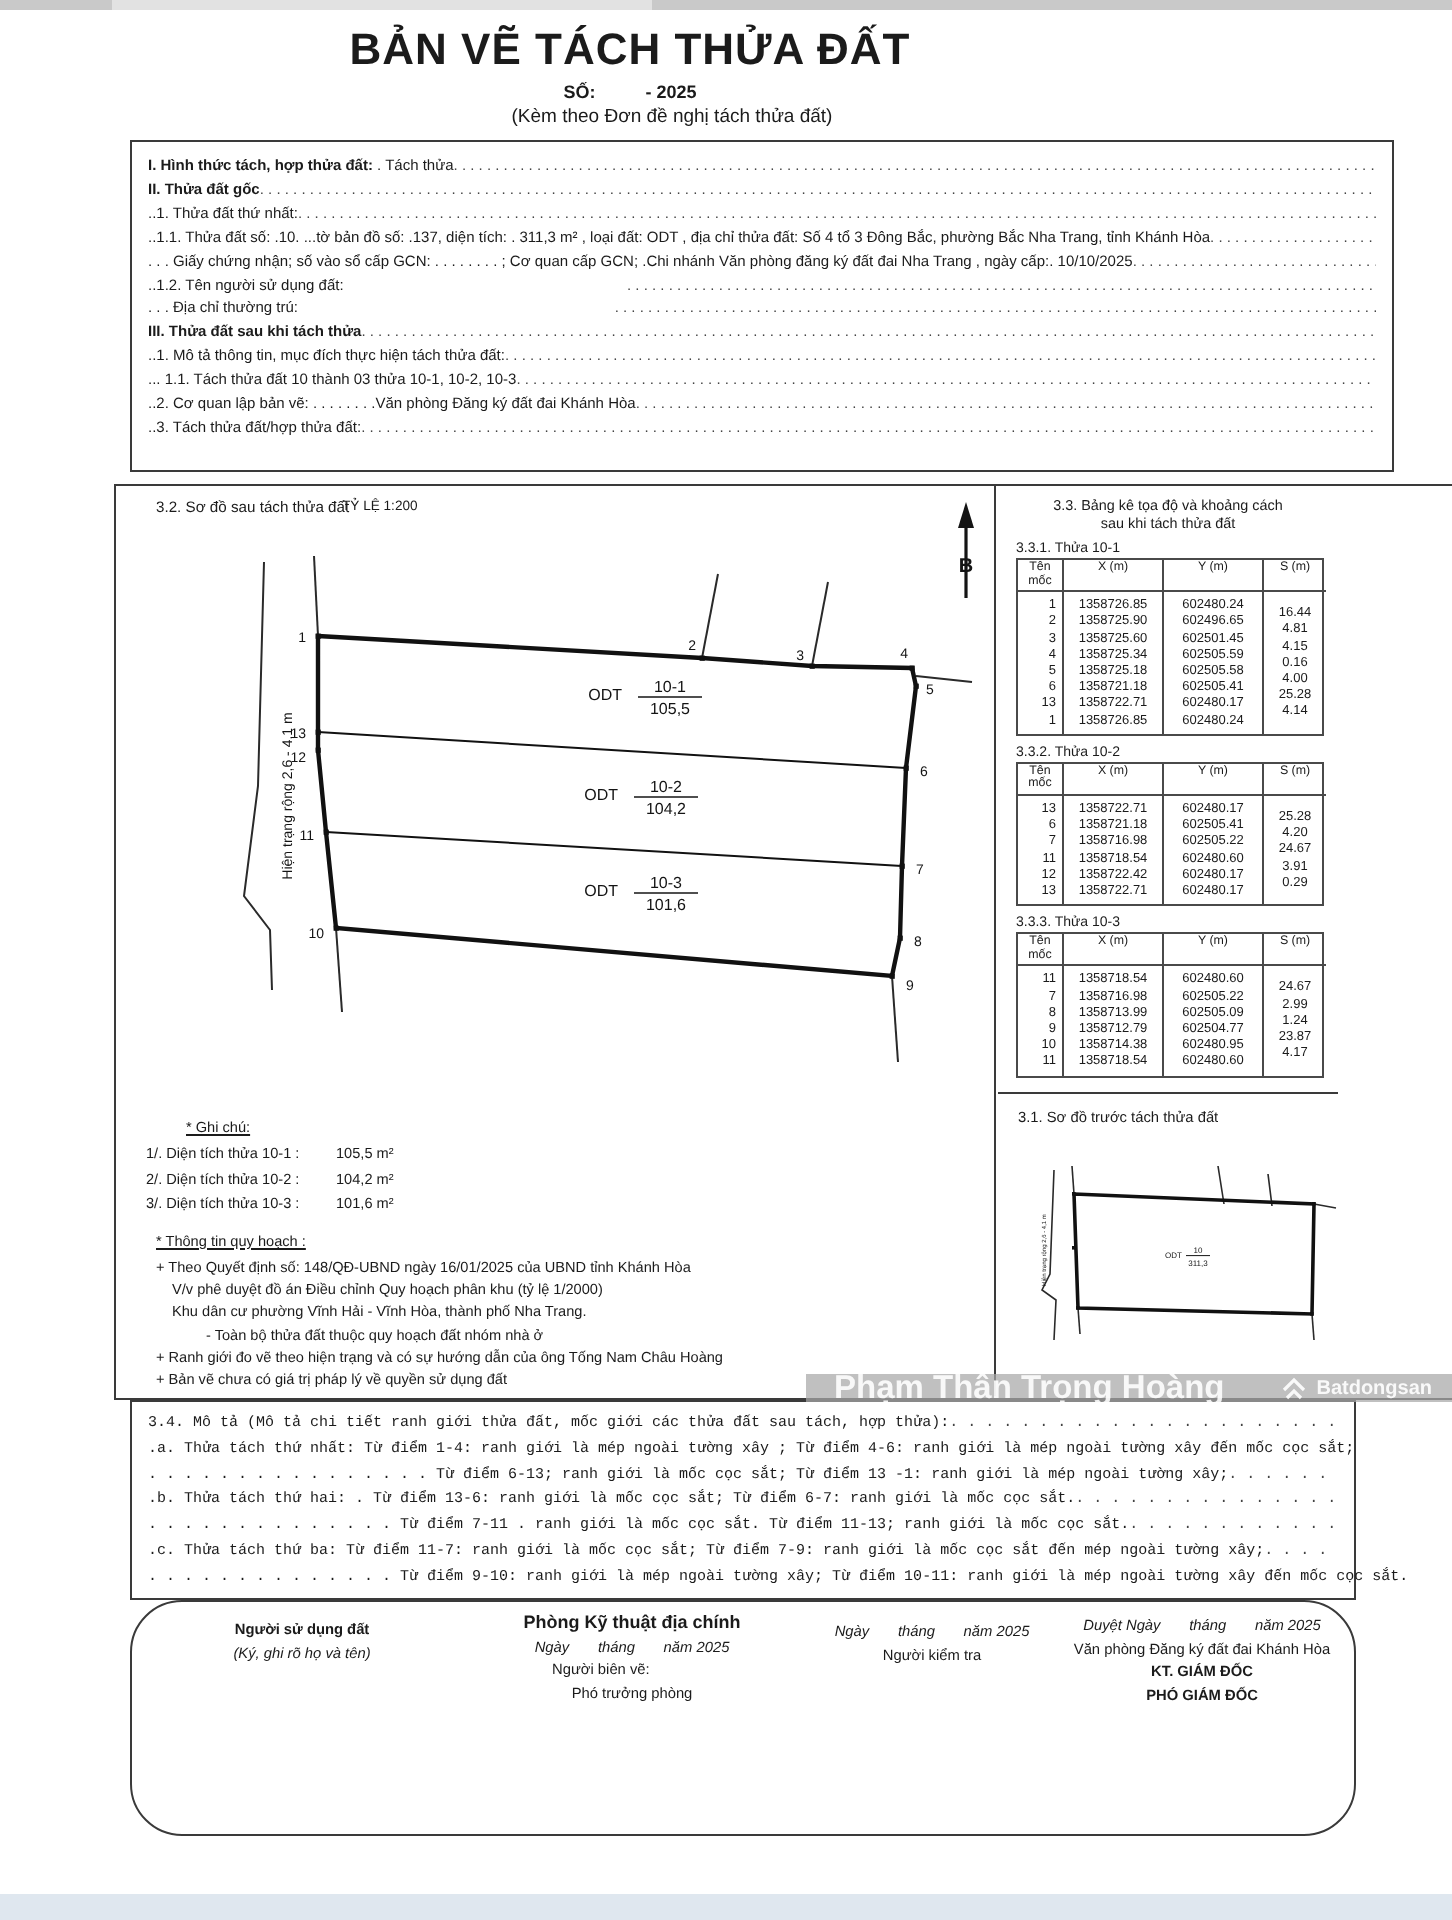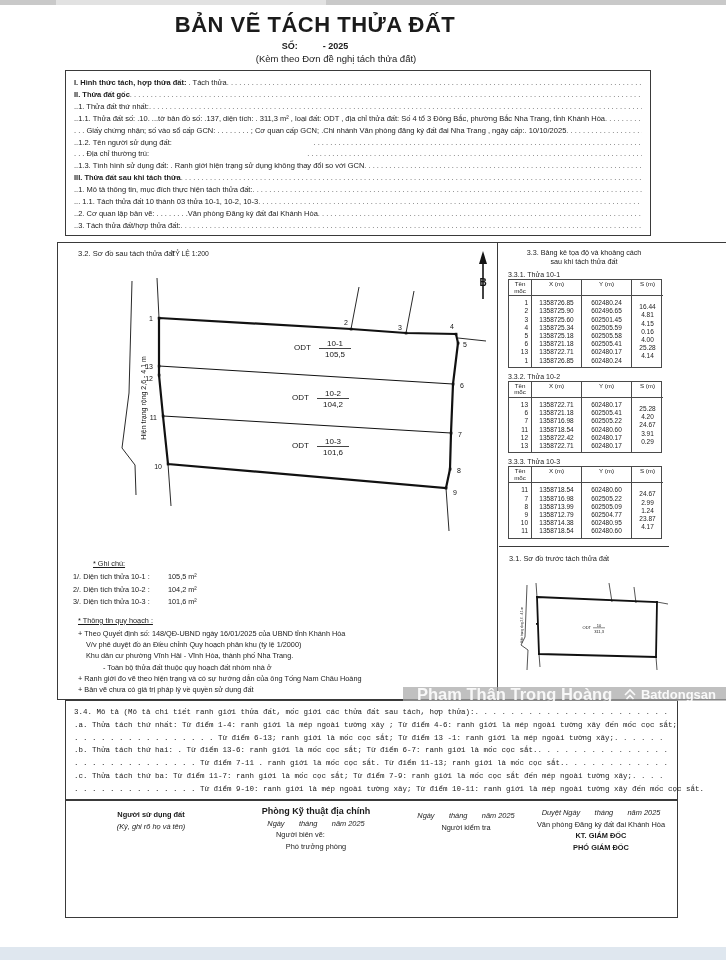--- a/index.html
+++ b/index.html
@@ -14,21 +14,21 @@
   
   .hdr { position:absolute; left:0; top:12px; width:630px; text-align:center; }
   .hdr .title { font-size:22px; font-weight:bold; letter-spacing:.5px; }
   .hdr .no { font-size:9px; font-weight:bold; margin-top:3px; white-space:pre; }
   .hdr .note { font-size:9.5px; margin-top:2px;padding-left:42px; }
 
   
   .bx { position:absolute; border:1.5px solid #3a3a3a; background:#fff; }
 
   
-  #box1 { left:65px; top:70px; width:586px; height:166px; padding:6px 8px 0 8px; }
+  #box1 { left:65px; top:70px; width:632px; height:166px; padding:6px 8px 0 8px; }
   .fline { display:flex; align-items:baseline; line-height:11.9px; font-size:7.5px; }
   .fline .b { font-weight:bold; white-space:pre; }
   .fline .t { white-space:pre; }
   .fline .dots { flex:1; overflow:hidden; white-space:nowrap; color:#444; }
   .fline .dots::after { content:" . . . . . . . . . . . . . . . . . . . . . . . . . . . . . . . . . . . . . . . . . . . . . . . . . . . . . . . . . . . . . . . . . . . . . . . . . . . . . . . . . . . . . . . . . . . . . . . . . . . . . . . . . . . . . . . . . . . . . . . . . . . . . . . . . . . . . . . . . . . . . . . . . . . ."; }
 
   
   #mapbox { left:57px; top:242px; width:687px; height:458px; }
   .left-pane { position:absolute; left:0; top:0; width:440px; height:455px; border-right:1.5px solid #3a3a3a; }
   .map-head { position:absolute; left:20px; top:6px; font-size:7.6px; }
@@ -61,38 +61,38 @@
   .n-q.ind2 { margin-left:40px; }
 
   
   .rb-title { font-size:7.4px; margin:7px 0 0 10px; }
 
   
   #box34 { left:65px; top:700px; width:613px; height:100px; padding:5px 8px 0 8px;font-family:Liberation Mono, monospace; }
   #box34 .fline { line-height:12.8px; }
 
   
-  #sigbox { left:65px; top:800px; width:613px; height:118px; font-size:7.4px; }
+  #sigbox { left:65px; top:800px; width:613px; height:118px; font-size:7.4px;border-radius:26px; }
   .sig { position:absolute; text-align:center; }
   .sig .bold { font-weight:bold; }
   .sig .big { font-weight:bold; font-size:9px; }
   .sig .it { font-style:italic; white-space:pre; }
   .sig div { line-height:11.5px; }
   #sig1 { left:10px; top:8px; width:150px; }
   #sig2 { left:170px; top:5px; width:160px; }
   #sig2 .left { text-align:left; margin-left:40px; }
   #sig3 { left:345px; top:9px; width:110px; }
   #sig4 { left:465px; top:6px; width:140px; }
 
   
   .wm { position:absolute; left:403px; top:687px; width:323px; height:14px; background:rgba(168,168,168,0.72); display:flex; align-items:center; }
   .wm-name { color:rgba(255,255,255,0.88); font-weight:bold; font-size:16.5px; margin-left:14px; flex:1; white-space:nowrap; }
   .wm-brand { display:flex; align-items:center; margin-right:10px; }
   .wm-brand svg { margin-right:3px; }
-  .wm-brand-name { color:rgba(255,255,255,0.9); font-weight:bold; font-size:13px; }
+  .wm-brand-name { color:rgba(255,255,255,0.9); font-weight:bold; font-size:10px; }
 
   svg text { fill:#141414; }
 </style>
 </head>
 <body>
 
 <div class="page">
 
   <div class="strip-top">
       <div class="lighter"></div>
@@ -141,25 +141,20 @@
           <span class="t">..1.2. Tên người sử dụng đất:                                                                    </span>
           <span class="dots"></span>
         </div>
 
       <div class="fline">
           <span class="b"></span>
           <span class="t">. . . Địa chỉ thường trú:                                                                            </span>
           <span class="dots"></span>
         </div>
 
-      <div class="fline">
-          <span class="b"></span>
-          <span class="t">..1.3. Tình hình sử dụng đất: . Ranh giới hiện trạng sử dụng không thay đổi so với GCN</span>
-          <span class="dots"></span>
-        </div>
 
       <div class="fline">
           <span class="b">III. Thửa đất sau khi tách thửa</span>
           <span class="t"></span>
           <span class="dots"></span>
         </div>
 
       <div class="fline">
           <span class="b"></span>
           <span class="t">..1. Mô tả thông tin, mục đích thực hiện tách thửa đất:</span>

